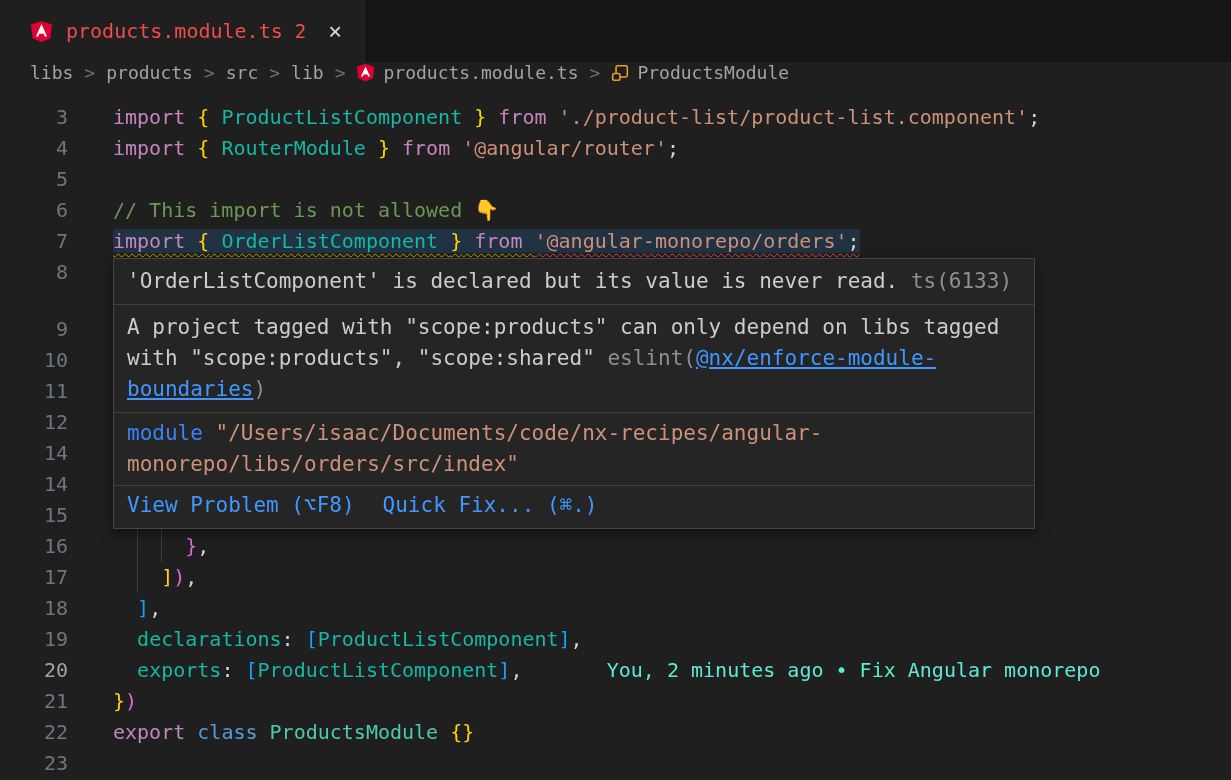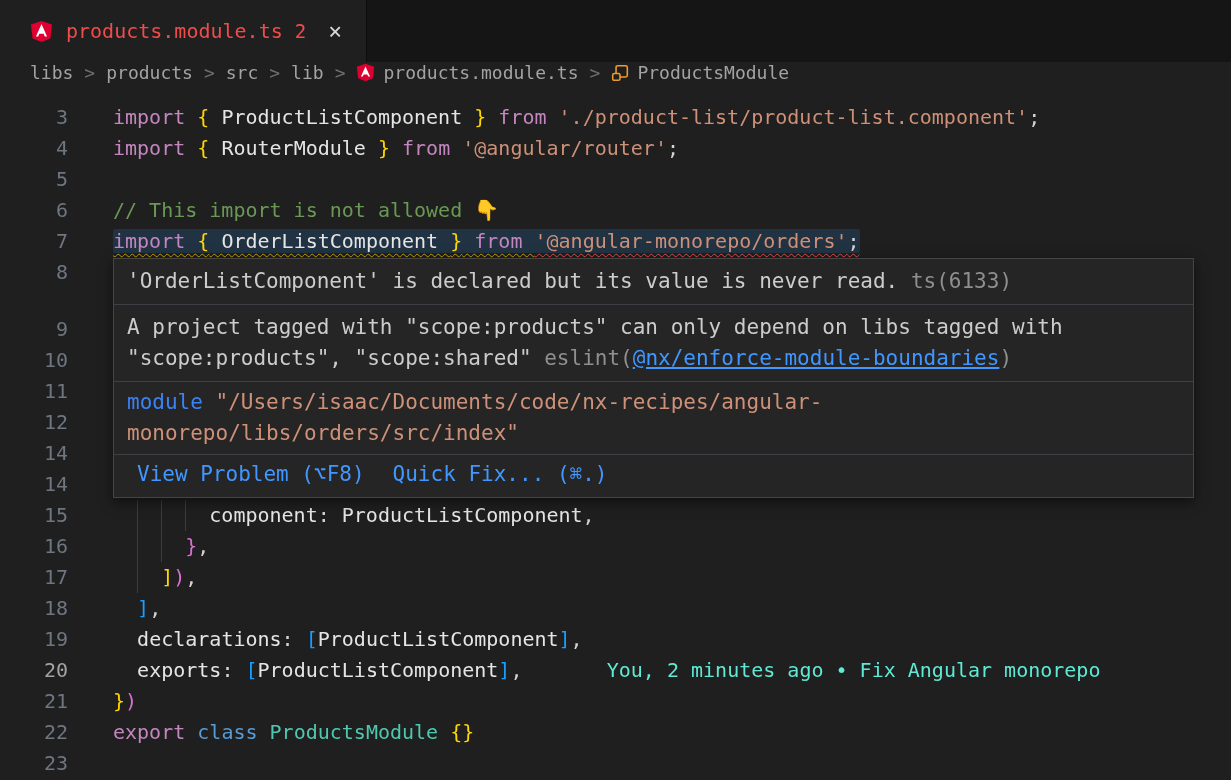--- a/index.html
+++ b/index.html
@@ -23,49 +23,49 @@
   
   .editor { position:relative; height:680px; padding-top:2px; background:#1f1f1f; }
   .row { display:flex; height:31px; line-height:31px; }
   .row-gap { height:26px; }
   .ln { flex:none; width:100px; padding-right:32px; text-align:right; color:#6e7681; font-size:20px; }
   .row.active .ln { color:#a3a3a3; }
   .code { white-space:pre; font-size:20px; padding-left:13px; color:#d4d4d4; }
 
   .tk-kw  { color:#c586c0; }
   .tk-kw2 { color:#569cd6; }
-  .tk-var { color:#e5e5e5; }
+  .tk-var { color:#14b8a6; }
   .tk-cls { color:#4ec9b0; }
   .tk-str { color:#ce9178; }
   .tk-fg  { color:#d4d4d4; }
   .tk-cm  { color:#6a9955;text-align:right; }
   .tk-b1  { color:#ffd700; }
   .tk-b2  { color:#da70d6; }
   .tk-b3  { color:#179fff; }
   .tk-blame { color:#5eead4; margin-left:7ch; }
 
   .hl { background:rgba(38,79,120,.40); border-radius:2px; }
   .wavy-y { text-decoration:underline wavy #cca700; text-decoration-thickness:1px; text-underline-offset:5px; text-decoration-skip-ink:none; }
   .wavy-r { text-decoration:underline wavy #f14c4c; text-decoration-thickness:1px; text-underline-offset:5px; text-decoration-skip-ink:none; }
 
   .indsp  { display:inline-block; width:2ch; height:31px; vertical-align:top; }
   .iguide { display:inline-block; width:2ch; height:31px; vertical-align:top; border-left:1px solid #3d3d3d; }
 
   
-  .hover { position:absolute; left:113px; top:158px; width:1081px; z-index:5;
+  .hover { position:absolute; left:113px; top:158px; width:922px; z-index:5;
            background:#252526; border:1px solid #454545; box-shadow:0 4px 12px rgba(0,0,0,.55);
            font-size:21px; line-height:31px; color:#cccccc; }
   .hrow  { padding:7px 13px; white-space:pre-wrap; overflow-wrap:normal; }
   .hrow.tight { padding:5px 13px; }
   .hsep  { height:1px; background:#3f3f46; }
   .dim   { color:#8f8f8f; }
   .hlink { color:#4097ff; text-decoration:underline; cursor:pointer; }
   .kw-module { color:#3b82f6; margin-right:1ch; }
   .hpath { color:#ce9178; }
-  .hactions { padding:4px 23px 7px; display:flex; gap:28px; white-space:pre; }
+  .hactions { padding:4px 13px 7px; display:flex; gap:28px; white-space:pre; }
   .haction { color:#4097ff; cursor:pointer; }
 </style>
 </head>
 <body>
 
 <div class="tabstrip">
   <div class="tab">
     <span class="tab-icon">
       <svg viewBox="0 0 24 24" width="23" height="23">
         <polygon points="12,1 23,4.6 21.3,19.3 12,23 2.7,19.3 1,4.6" fill="#dd0031"></polygon>

